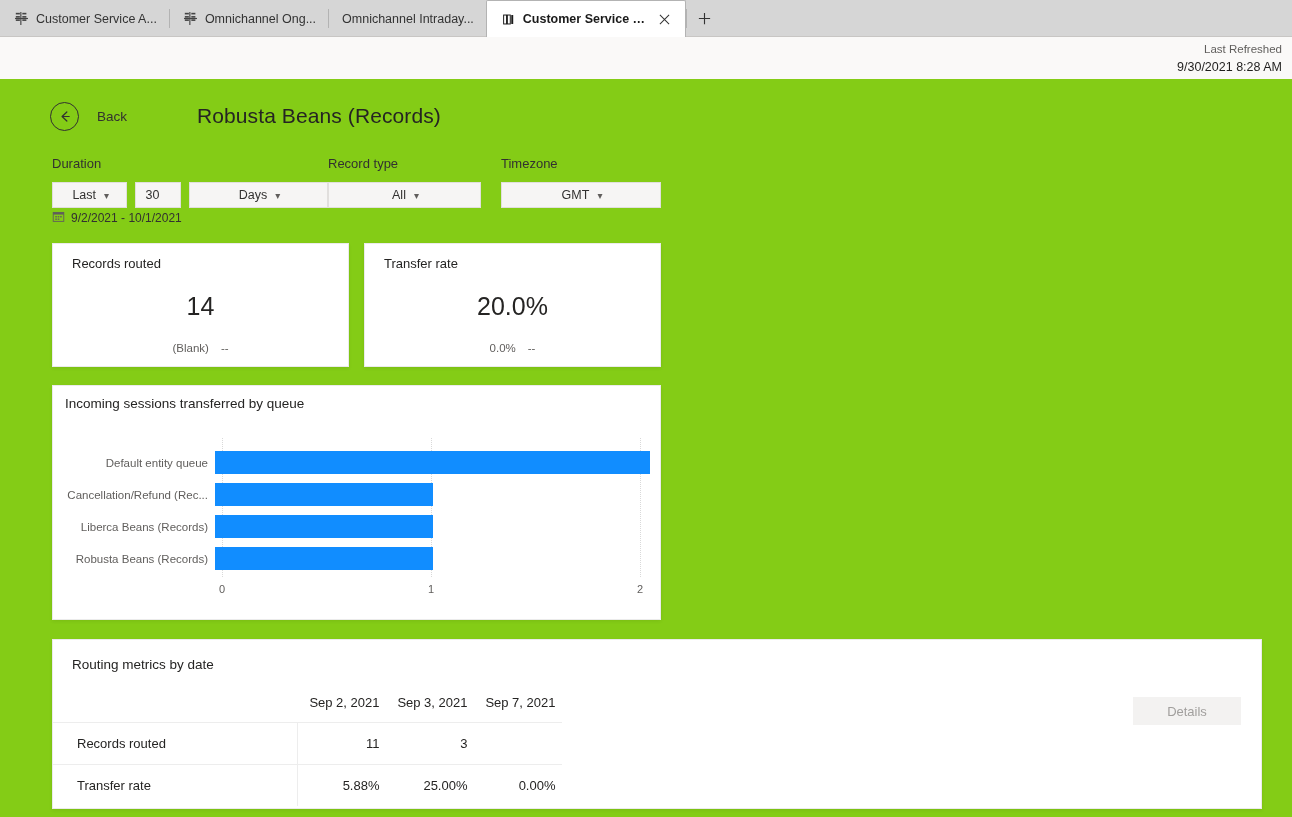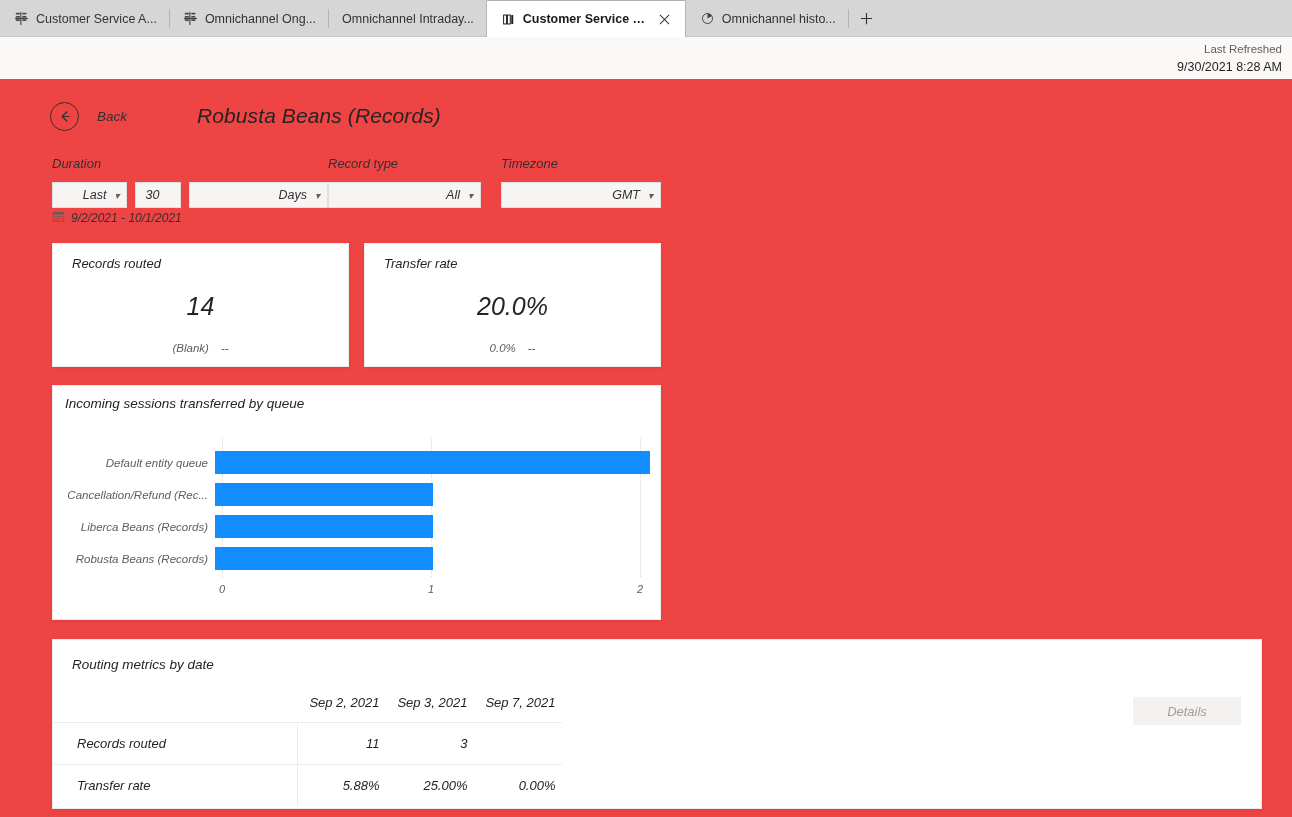--- a/index.html
+++ b/index.html
@@ -150,23 +150,22 @@
   }
   .refresh-time {
     font-size: 12.5px;
     color: #201f1e;
   }
 
   
   .page {
     position: relative;
     height: 738px;
-    background: #ef4444;
+    background: #84cc16;
     overflow: hidden;
-    font-style: italic;
   }
 
   .header-row {
     display: flex;
     align-items: center;
     padding: 22px 0 0 50px;
     height: 52px;
     box-sizing: border-box;
   }
   .back-circle {
@@ -206,21 +205,21 @@
     margin-bottom: 11px;
   }
   .controls-row { display: flex; gap: 8px; }
   .ddl {
     height: 26px;
     background: #f6f5f4;
     border: 1px solid #e1dfdd;
     box-sizing: border-box;
     display: flex;
     align-items: center;
-    justify-content: flex-end;
+    justify-content: center;
     padding: 0 7px 0 9px;
     font-size: 12.5px;
     color: #323130;
   }
   .ddl .chev { color: #605e5c; font-size: 10px; margin-left: 8px; }
   .ddl-last { width: 76px; }
   .ddl-num { width: 46px; justify-content: flex-start; }
   .ddl-days { width: 140px; }
   .ddl-rt { width: 153px; }
   .ddl-tz { width: 160px; }
@@ -496,29 +495,20 @@
         </svg>
     </span>
     <span class="tab-label">Customer Service historic...</span>
     <span class="tab-close">
       <svg width="11" height="11" viewBox="0 0 12 12">
           <path d="M1 1 L11 11 M11 1 L1 11" stroke="#333" stroke-width="1.1" fill="none"></path>
         </svg>
     </span>
   </div>
 
-  <div class="tab">
-    <span class="tab-icon">
-      <svg width="13" height="13" viewBox="0 0 16 16">
-          <circle cx="8" cy="8" r="6.2" fill="none" stroke="#444" stroke-width="1.2"></circle>
-          <path d="M8 8 L8 1.8 A6.2 6.2 0 0 1 13.2 5.2 Z" fill="#444"></path>
-        </svg>
-    </span>
-    <span class="tab-label">Omnichannel histo...</span>
-  </div>
 
   <div class="newtab">
     <svg width="15" height="15" viewBox="0 0 16 16">
         <path d="M8 2 L8 14 M2 8 L14 8" stroke="#333" stroke-width="1.2" fill="none"></path>
       </svg>
   </div>
 </div>
 
 <div class="appnav">
   <div class="refresh-block">

